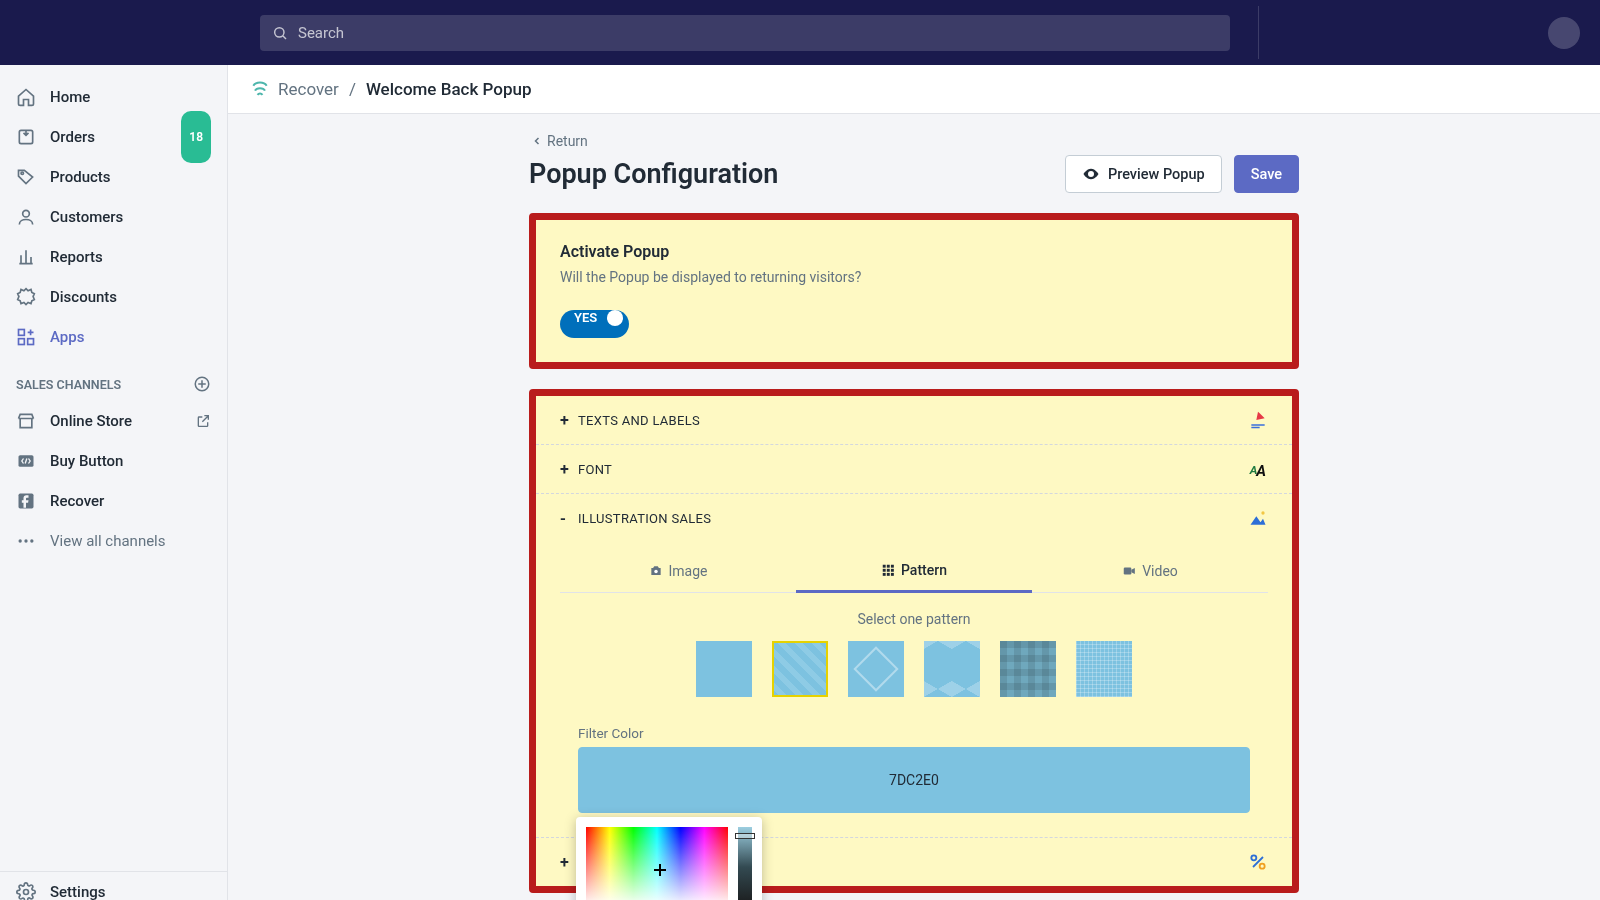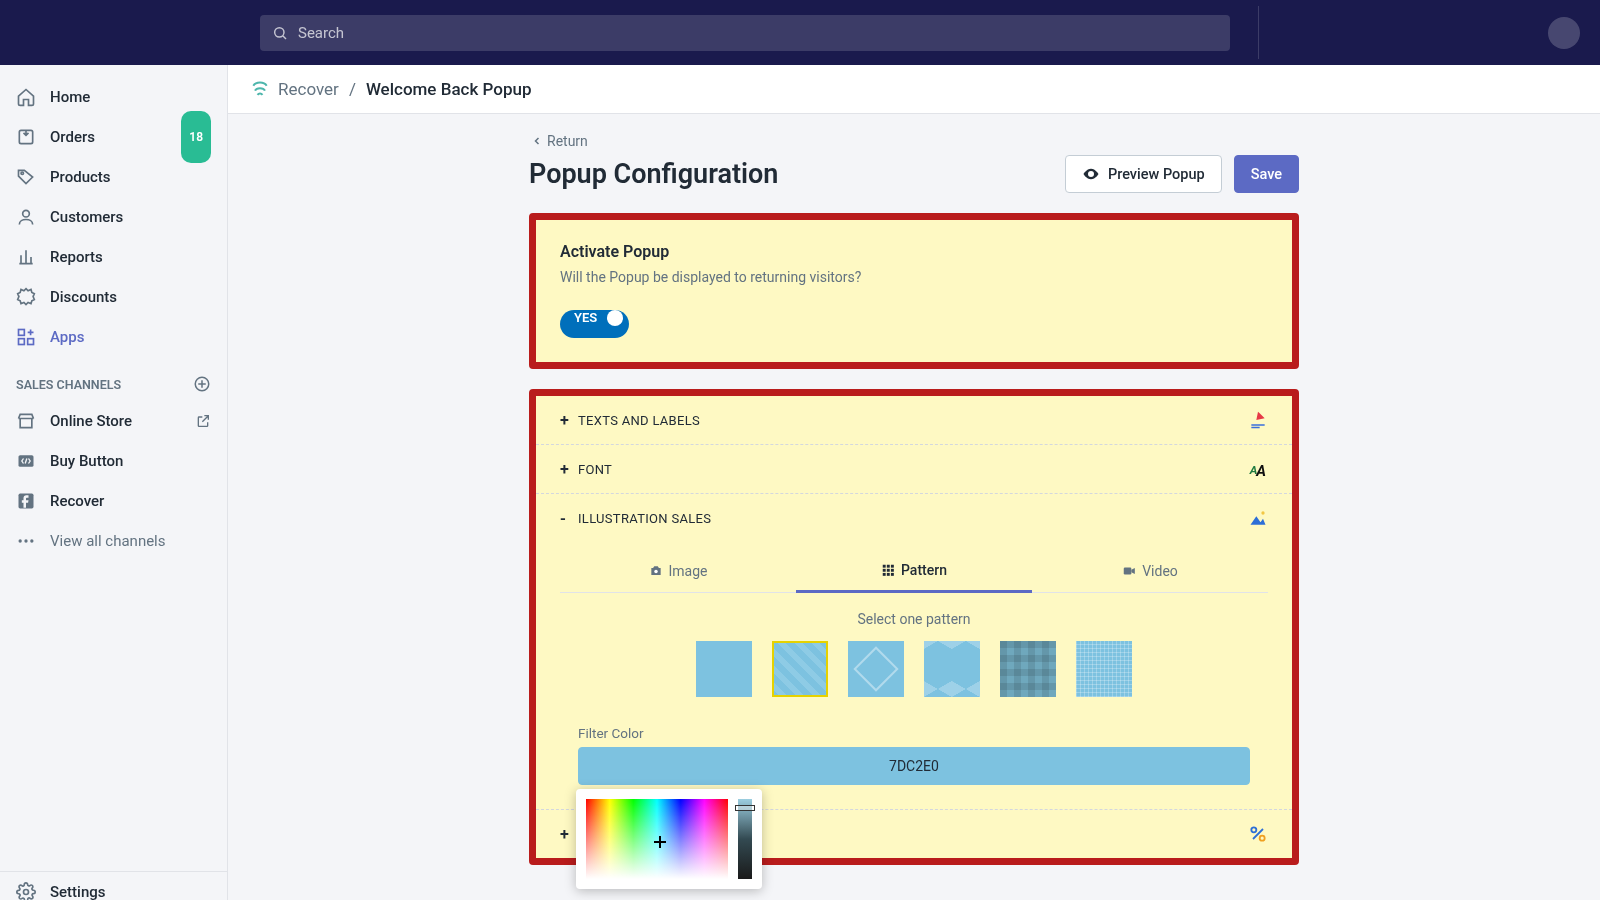--- a/index.html
+++ b/index.html
@@ -55,21 +55,21 @@
 .acc-icon { margin-left:auto; }
 .acc-body { padding:4px 24px 24px; }
 .tabs { display:flex; border-bottom:1px solid #e1e3e8; margin:4px 0 18px; }
 .tab { flex:1; text-align:center; padding:12px 0; font-size:14px; color:#637381; cursor:pointer; display:flex; align-items:center; justify-content:center; gap:6px; }
 .tab.active { color:#212b36; border-bottom:3px solid #5c6ac4; margin-bottom:-1px; font-weight:500; }
 .pattern-hint { text-align:center; font-size:14px; color:#637381; margin-bottom:14px; }
 .patterns { display:flex; justify-content:center; gap:20px; margin-bottom:28px; }
 .swatch { width:56px; height:56px; background:#7dc2e0; cursor:pointer; }
 .swatch.selected { outline:2px solid #e6d200; outline-offset:-2px; }
 .field-label { font-size:13.5px; color:#637381; margin-bottom:6px; margin-left:18px; }
-.color-field { background:#7dc2e0; border:1px solid #7dc2e0; border-radius:4px; text-align:center; padding:10px; font-size:14px; color:#212b36; cursor:pointer; margin:0 18px; }
+.color-field { background:#7dc2e0; border:1px solid #7dc2e0; border-radius:4px; text-align:center; padding:24px; font-size:14px; color:#212b36; cursor:pointer; margin:0 18px; }
 .color-pop { position:absolute; background:#fff; border-radius:4px; box-shadow:0 2px 12px rgba(0,0,0,.25); padding:10px; display:flex; gap:10px; margin-top:4px; margin-left:16px; width:186px; }
 .sat { width:144px; height:80px; background:linear-gradient(to bottom, rgba(255,255,255,0) 0%, #fff 100%), linear-gradient(to right, red, yellow, lime, cyan, blue, magenta, red); position:relative; cursor:crosshair; }
 .sat-handle { position:absolute; left:52%; top:54%; width:12px; height:12px; transform:translate(-50%,-50%); }
 .sat-handle::before,.sat-handle::after{content:"";position:absolute;background:#000;}
 .sat-handle::before{left:5px;top:0;width:2px;height:12px;}
 .sat-handle::after{top:5px;left:0;height:2px;width:12px;}
 .hue { width:14px; height:80px; background:linear-gradient(to bottom, #9ccee0, #334a52, #1a1a1a); position:relative; cursor:pointer; }
 .hue-handle { position:absolute; left:-3px; top:6px; width:20px; height:6px; border:1px solid #333; background:rgba(255,255,255,.4); }
 svg { display:block; }
 .swatch.diag { background:repeating-linear-gradient(45deg,#7dc2e0 0 6px,#8ecbe5 6px 12px); }

